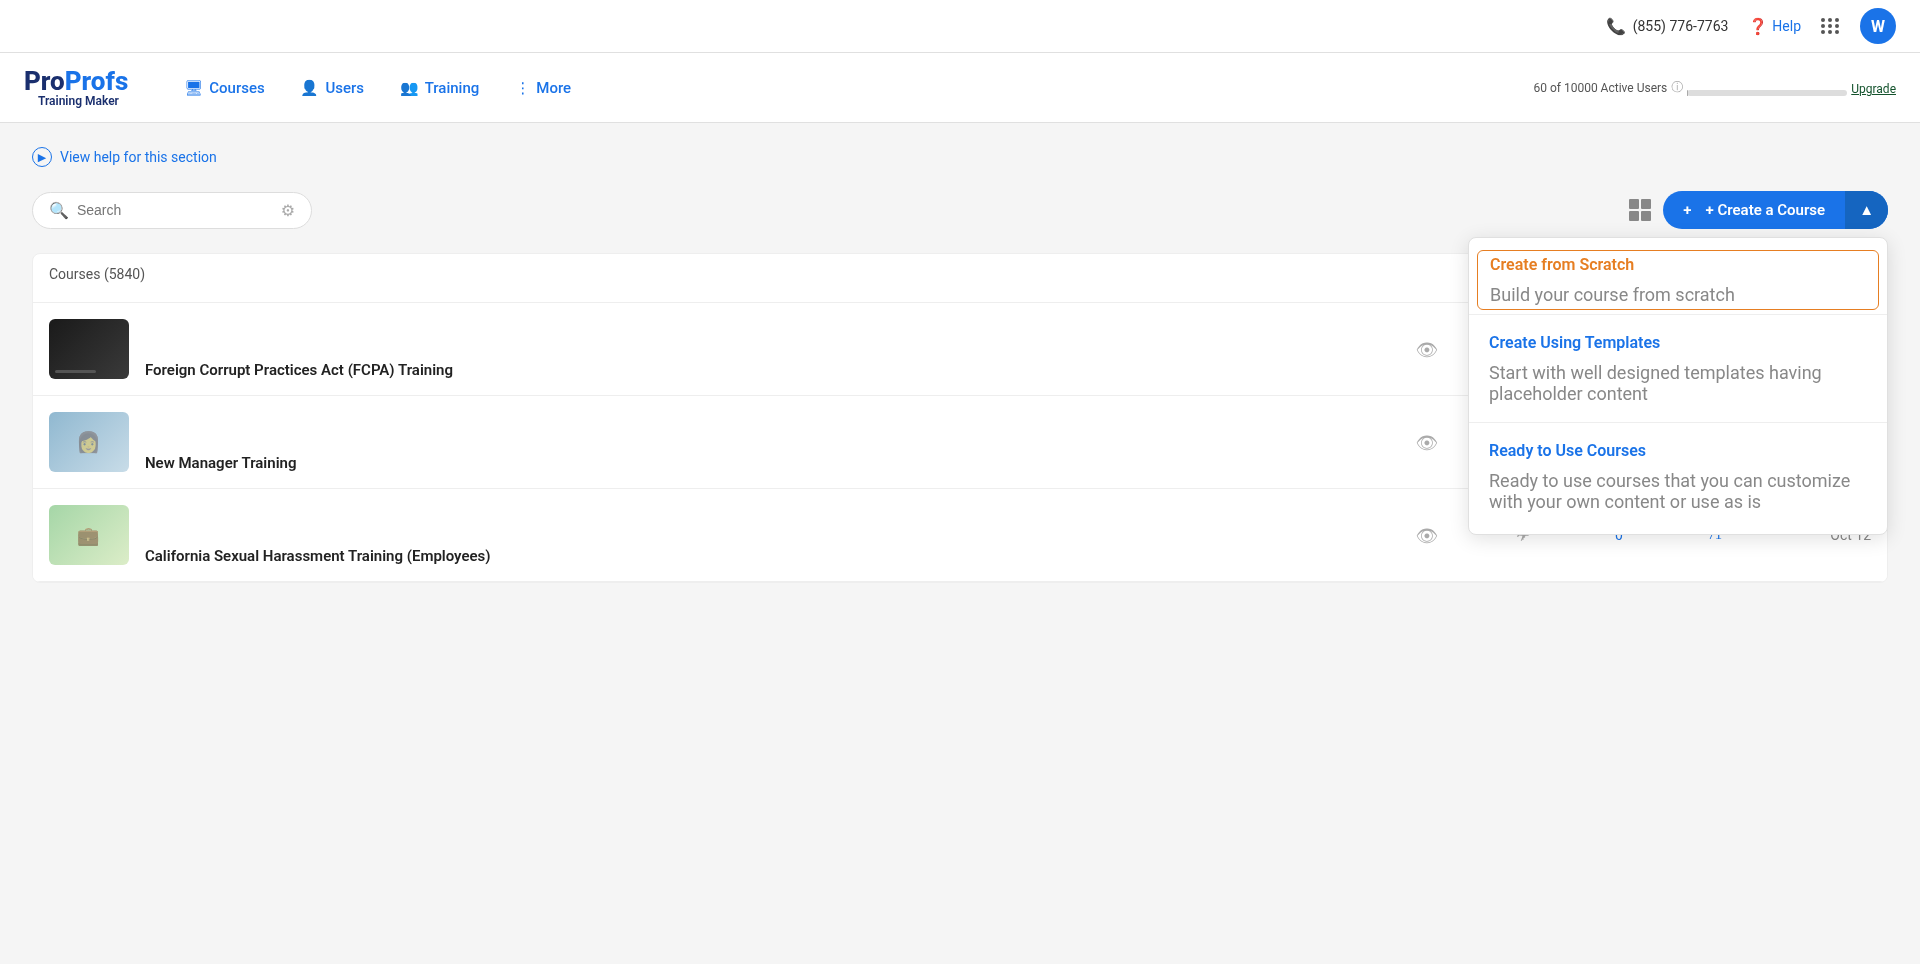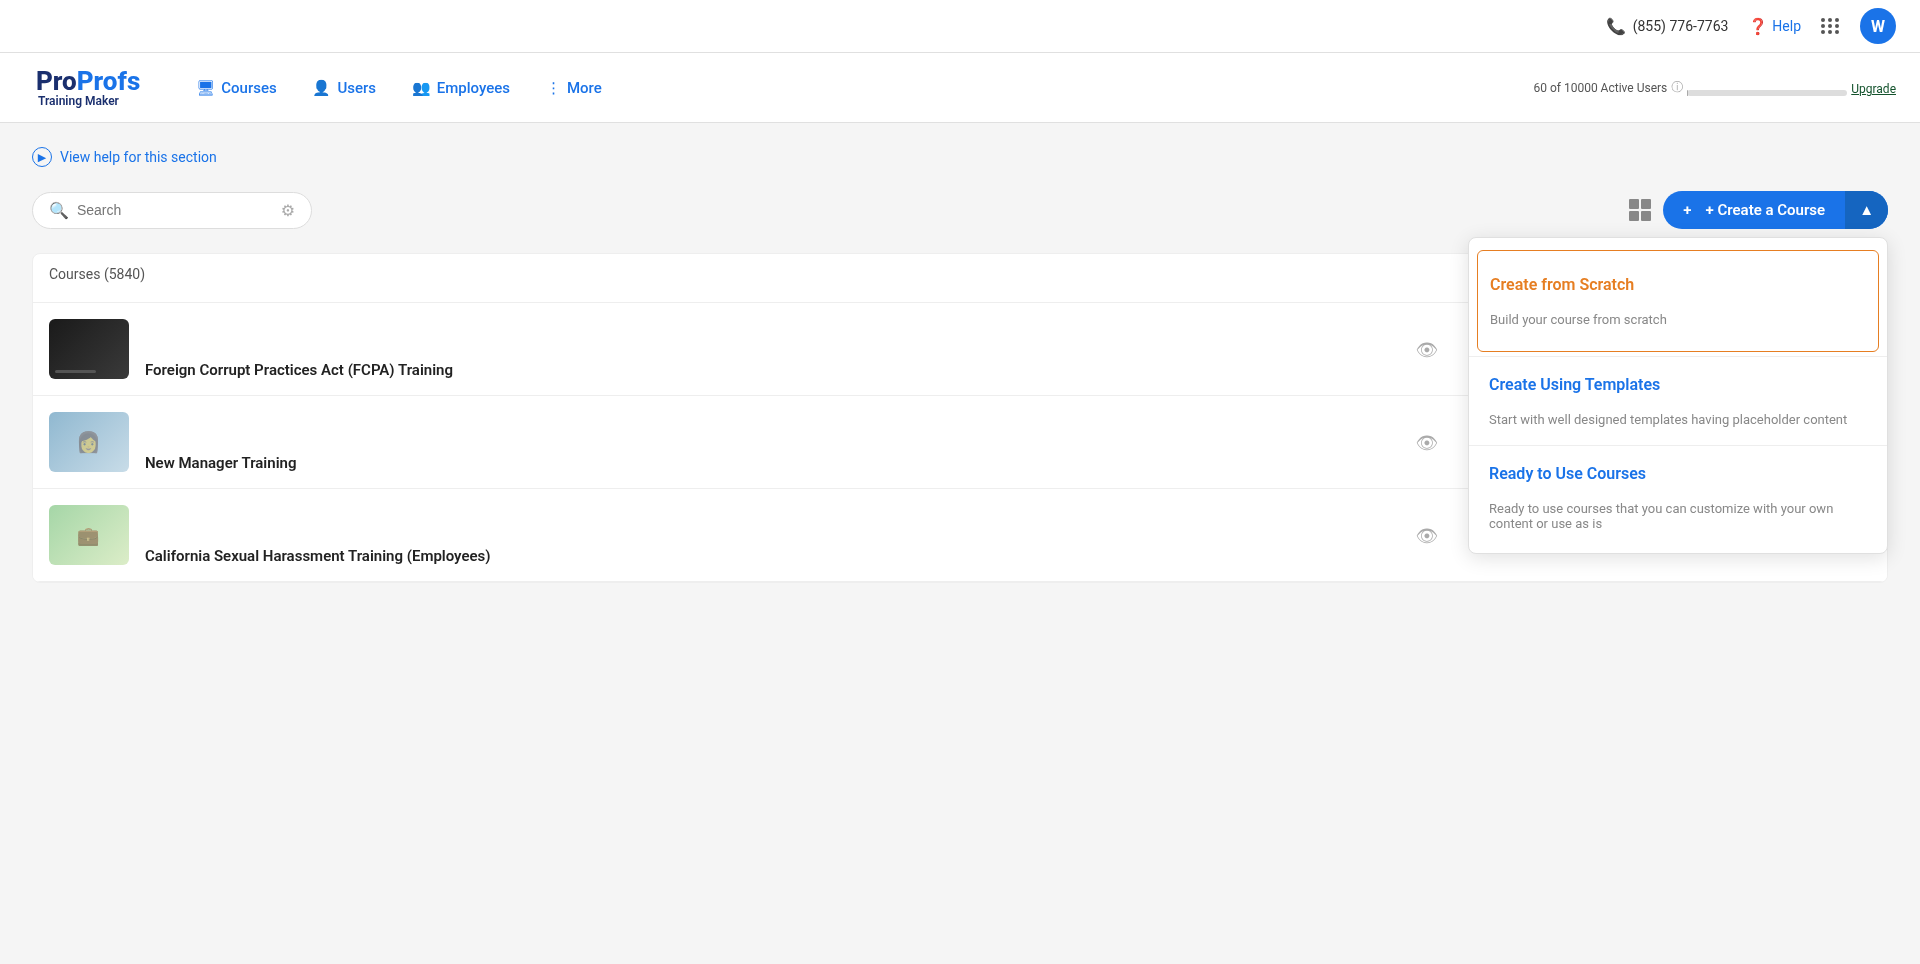--- a/index.html
+++ b/index.html
@@ -32,21 +32,21 @@
     
     .header {
       background: #fff;
       border-bottom: 1px solid #e0e0e0;
       padding: 0 24px;
       display: flex;
       align-items: center;
       height: 70px;
     }
     .logo { display: flex; flex-direction: column; line-height: 1.1; margin-right: 40px; }
-    .logo-pro { font-size: 26px; font-weight: 800; margin-left: 12px; }
+    .logo-pro { font-size: 26px; font-weight: 800; }
     .logo-pro .pro { color: #1a2f6e; }
     .logo-pro .profs { color: #1a73e8; }
     .logo-sub { font-size: 12px; color: #1a2f6e; font-weight: 600; margin-left: 14px; }
 
     .nav { display: flex; align-items: center; gap: 4px; flex: 1; }
     .nav-item {
       display: flex; align-items: center; gap: 6px;
       padding: 8px 16px; border-radius: 4px;
       font-size: 15px; color: #1a73e8; cursor: pointer; font-weight: 500;
     }
@@ -92,22 +92,22 @@
     
     .dropdown-wrapper { position: relative; }
     .dropdown-menu {
       position: absolute; right: 0; top: calc(100% + 8px);
       background: #fff; border: 1px solid #e0e0e0; border-radius: 8px;
       box-shadow: 0 4px 20px rgba(0,0,0,0.12); width: 420px; z-index: 100; padding: 8px 0;
     }
     .dropdown-item { padding: 14px 20px; cursor: pointer; }
     .dropdown-item-title { font-size: 16px; color: #1a73e8; font-weight: 600; }
     .dropdown-item.selected .dropdown-item-title { color: #e67e22; }
-    .dropdown-item.selected { border: 1.5px solid #e67e22; border-radius: 6px; margin: 4px 8px; padding: 24px 12px; }
-    .dropdown-item-desc { font-size: 13px; color: #888; margin-top: 18px; }
+    .dropdown-item.selected { border: 1.5px solid #e67e22; border-radius: 6px; margin: 4px 8px; padding: 4px 12px; }
+    .dropdown-item-desc { font-size: 18px; color: #888; margin-top: 10px; }
     .dropdown-divider { border: none; border-top: 1px solid #eee; margin: 4px 0; }
 
     
     .courses-count { font-size: 14px; color: #555; margin-bottom: 8px; }
     .col-name { flex: 1; margin-top: 42px; }
 
     .course-row {
       display: flex; align-items: center; padding: 16px;
       border-bottom: 1px solid #eee; background: #fff; gap: 16px;
     }
@@ -162,21 +162,21 @@
     <div class="nav-item">
       <span>🖥</span>
       <span>Courses</span>
     </div>
     <div class="nav-item">
       <span>👤</span>
       <span>Users</span>
     </div>
     <div class="nav-item">
       <span>👥</span>
-      <span>Employees</span>
+      <span>Training</span>
     </div>
     <div class="nav-item">
       <span>⋮</span>
       <span>More</span>
     </div>
   </nav>
 
   <div class="nav-right">
     <div class="active-users-text">
       <span>60 of 10000 Active Users</span>

